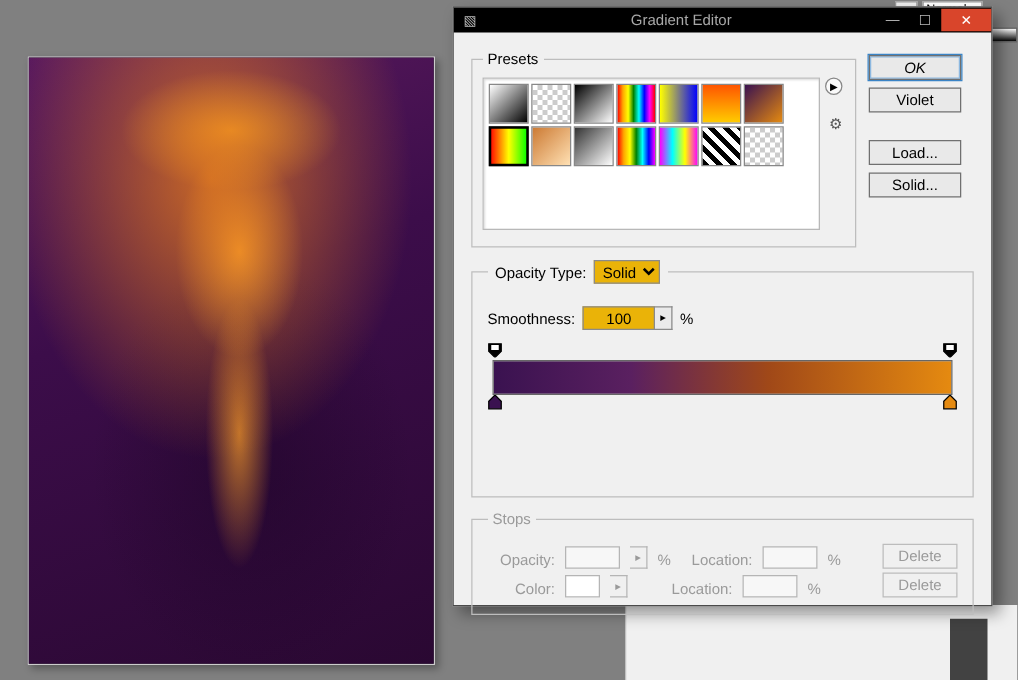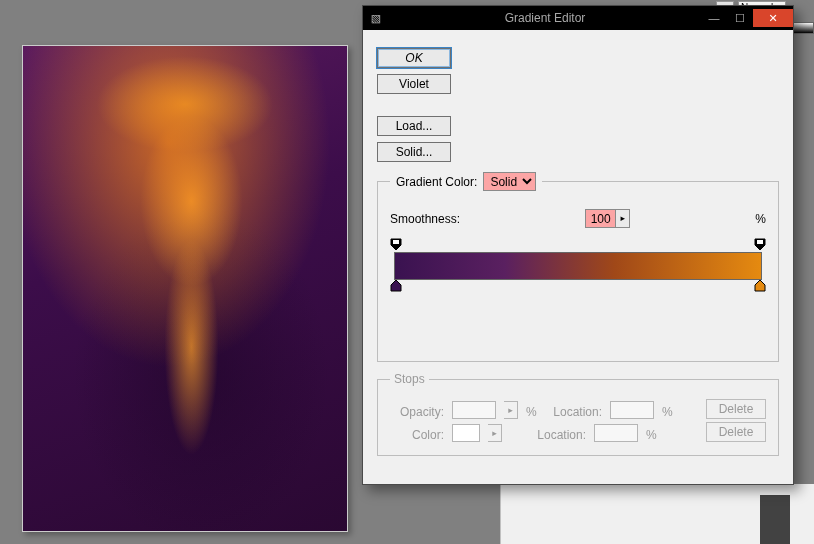--- a/index.html
+++ b/index.html
@@ -164,25 +164,25 @@
   .name-row input {
     flex:1;height:20px;border:1px solid #9a9a9a;padding:1px 4px;font-size:12px;background:#fff;
   }
   .gradset {
     padding:10px 12px 18px 12px;height:190px;
   }
   .grad-header{
     display:flex;align-items:center;gap:6px;justify-content:center;margin-bottom:8px;
   }
   select,input[type=text].num {
-    height:19px;border:1px solid #8a8a8a;background:#fca5a5;font-size:12px;padding:0 2px;
-  }
-  .smooth-row{display:flex;align-items:center;gap:6px;margin-bottom:10px;justify-content:space-between;}
+    height:19px;border:1px solid #8a8a8a;background:#eab308;font-size:12px;padding:0 2px;
+  }
+  .smooth-row{display:flex;align-items:center;gap:6px;margin-bottom:10px;}
   .numbox{display:flex;align-items:center;}
-  .numbox input{width:31px;text-align:center;}
+  .numbox input{width:58px;text-align:center;}
   .numbox .caret{width:14px;height:19px;border:1px solid #8a8a8a;border-left:none;background:#eaeaea;font-size:9px;text-align:center;line-height:17px;}
   .gradient-bar-wrap{position:relative;height:54px;margin:0 4px;}
   .gradient-bar {
     position:absolute;top:14px;left:0;right:0;height:28px;
     border:1px solid #666;
     background:linear-gradient(90deg,#3a1250 0%,#5a2060 30%,#a04818 60%,#e58a10 100%);
   }
   .stop-opa {position:absolute;top:0;width:12px;height:12px;}
   .stop-opa svg, .stop-col svg { display:block; }
   .stop-col {position:absolute;bottom:0;width:12px;height:12px;}
@@ -226,34 +226,55 @@
     <span class="wbtn">▧</span>
     <span class="title">Gradient Editor</span>
     <span class="wbtn">—</span>
     <span class="wbtn">☐</span>
     <span class="wbtn close">✕</span>
   </div>
 
   <div class="dialog-body">
 
     <div class="row-top">
+      <fieldset class="presets">
+        <legend>Presets</legend>
+        <span class="flyout">▶</span>
+        <span class="gear">⚙</span>
+        <div class="presets-inner">
+          <div class="swatch sw0"></div>
+          <div class="swatch sw1"></div>
+          <div class="swatch sw2"></div>
+          <div class="swatch sw3"></div>
+          <div class="swatch sw4"></div>
+          <div class="swatch sw5"></div>
+          <div class="swatch sw6"></div>
+          <div class="swatch sw7"></div>
+          <div class="swatch sw8"></div>
+          <div class="swatch sw9"></div>
+          <div class="swatch sw10"></div>
+          <div class="swatch sw11"></div>
+          <div class="swatch sw12"></div>
+          <div class="swatch sw13"></div>
+        </div>
+      </fieldset>
 
       <div class="buttons">
         <div class="btn primary">OK</div>
         <div class="btn">Violet</div>
         <div style="height:10px"></div>
         <div class="btn">Load...</div>
         <div class="btn">Solid...</div>
       </div>
     </div>
 
 
     <fieldset class="gradset">
       <legend class="grad-header" style="border:none;padding:0 6px;">
-        <span>Gradient Color:</span>
+        <span>Opacity Type:</span>
         <select>
           <option>Solid</option>
         </select>
       </legend>
 
       <div class="smooth-row">
         <span>Smoothness:</span>
         <span class="numbox">
           <input class="num" type="text" value="100" style="">
           <span class="caret">▸</span>

